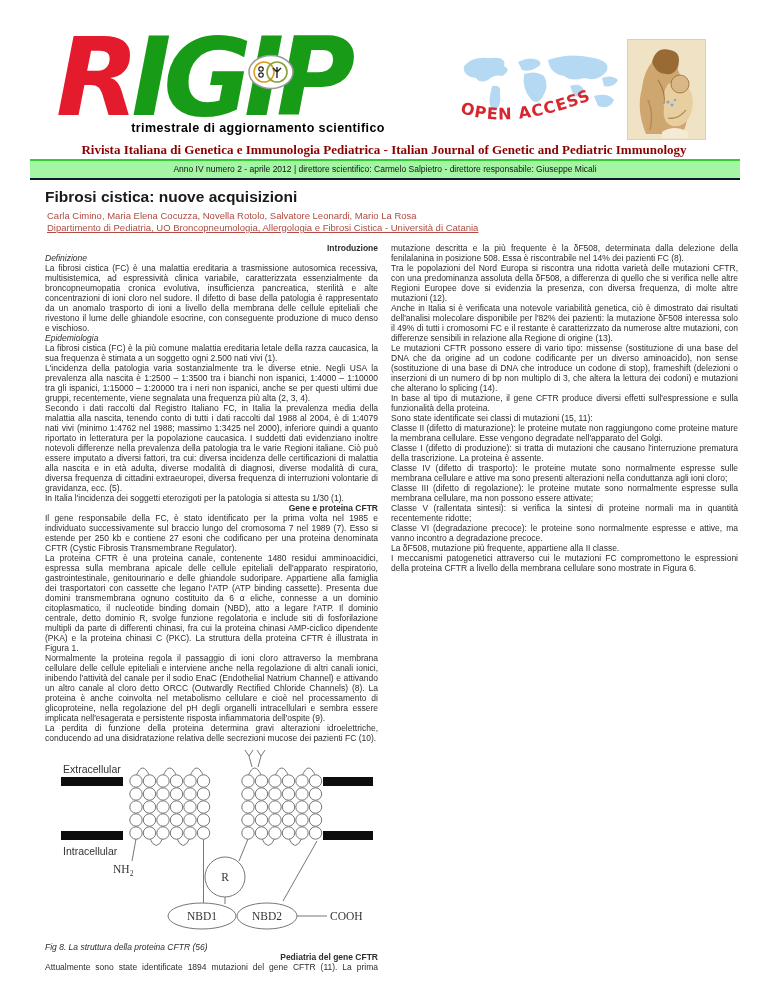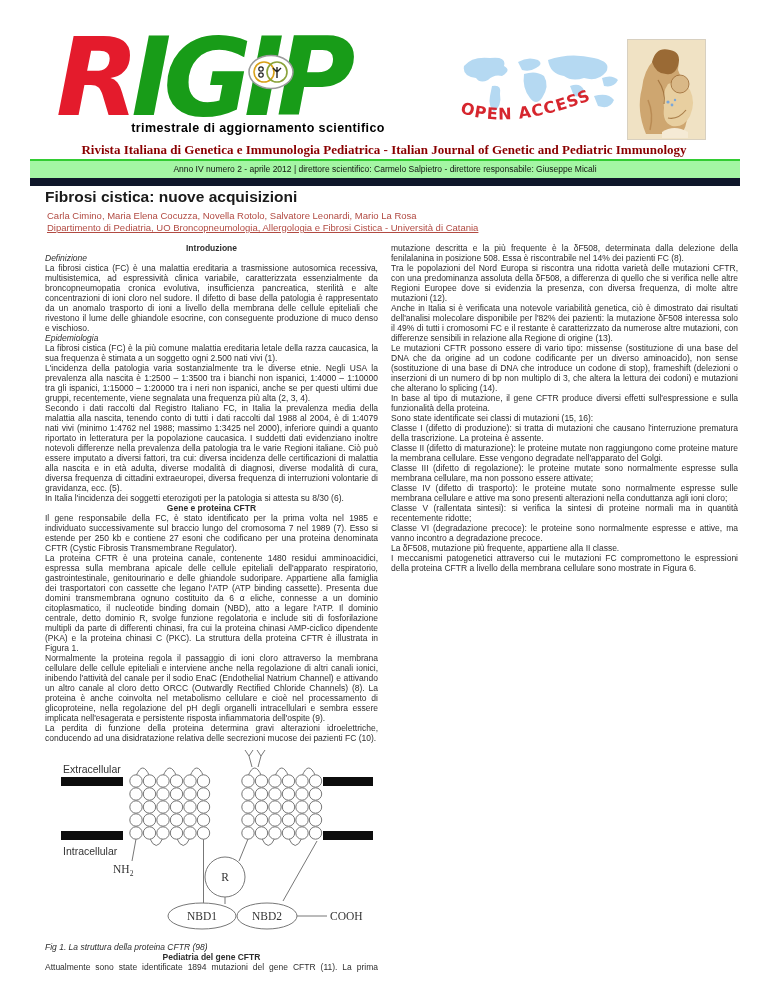--- a/index.html
+++ b/index.html
@@ -17,35 +17,35 @@
            color:#000000;font-weight:bold;font-size:12.5px;letter-spacing:.4px;}
 
   .openaccess{position:absolute;left:452px;top:48px;width:185px;height:84px;}
   .painting{position:absolute;left:627px;top:39px;width:79px;height:101px;
             border:1px solid #d8d0c0;box-sizing:border-box;}
 
   .journal-title{position:absolute;left:0;right:0;top:142px;text-align:center;
                  font-family:"Liberation Serif",serif;font-weight:bold;
                  font-size:13px;color:#8b0000;}
   .issue-bar{position:absolute;left:30px;right:28px;top:159px;height:17px;
-             background:#a4f6a4;border-top:2px solid #33cc33;border-bottom:8px solid #0f172a;
+             background:#a4f6a4;border-top:2px solid #33cc33;border-bottom:2px solid #0f172a;
              text-align:center;font-size:8.5px;line-height:17px;color:#111;}
 
   
   .art-title{position:absolute;left:45px;top:188px;font-size:15.5px;font-weight:bold;color:#1a1a1a;}
   .authors{position:absolute;left:47px;top:210px;font-size:9.5px;color:#b14a42;}
   .affiliation{position:absolute;left:47px;top:222px;font-size:9.5px;color:#b14a42;text-decoration:underline;}
 
   
   .columns{position:absolute;left:45px;top:243px;width:693px;display:flex;gap:13px;}
   .col{font-size:8.5px;line-height:10px;}
   .col.left{width:333px;}
   .col.right{width:347px;}
   .col p{margin:0;text-align:justify;}
-  .col p.h-bold{font-weight:bold;text-align:center;}
+  .col p.h-bold{font-weight:bold;text-align:right;}
   .col p.h-italic{font-style:italic;text-align:left;}
   .col p.caption{font-style:italic;text-align:left;margin-top:3px;}
   .col p.justify-last{text-align:justify;text-align-last:justify;}
 
   .fig-wrap{margin:6px 0 0 10px;}
   .figure-svg{display:block;}
   .figure-svg .wire{fill:none;stroke:#777;stroke-width:1;}
   .figure-svg .bead{fill:#ffffff;stroke:#777;stroke-width:1;}
   .figure-svg .bar{fill:#0d0d0d;}
   .figure-svg .lbl{font-family:"Liberation Sans",sans-serif;font-size:10.5px;fill:#333;}
@@ -122,21 +122,21 @@
   <div class="columns">
 
     <div class="col left">
       <p class="h-bold">Introduzione</p>
       <p class="h-italic">Definizione</p>
       <p>La fibrosi cistica (FC) è una malattia ereditaria a trasmissione autosomica recessiva, multisistemica, ad espressività clinica variabile, caratterizzata essenzialmente da broncopneumopatia cronica evolutiva, insufficienza pancreatica, sterilità e alte concentrazioni di ioni cloro nel sudore. Il difetto di base della patologia è rappresentato da un anomalo trasporto di ioni a livello della membrana delle cellule epiteliali che rivestono il lume delle ghiandole esocrine, con conseguente produzione di muco denso e vischioso.</p>
       <p class="h-italic">Epidemiologia</p>
       <p>La fibrosi cistica (FC) è la più comune malattia ereditaria letale della razza caucasica, la sua frequenza è stimata a un soggetto ogni 2.500 nati vivi (1).</p>
       <p>L'incidenza della patologia varia sostanzialmente tra le diverse etnie. Negli USA la prevalenza alla nascita è 1:2500 – 1:3500 tra i bianchi non ispanici, 1:4000 – 1:10000 tra gli ispanici, 1:15000 – 1:20000 tra i neri non ispanici, anche se per questi ultimi due gruppi, recentemente, viene segnalata una frequenza più alta (2, 3, 4).</p>
       <p>Secondo i dati raccolti dal Registro Italiano FC, in Italia la prevalenza media della malattia alla nascita, tenendo conto di tutti i dati raccolti dal 1988 al 2004, è di 1:4079 nati vivi (minimo 1:4762 nel 1988; massimo 1:3425 nel 2000), inferiore quindi a quanto riportato in letteratura per la popolazione caucasica. I suddetti dati evidenziano inoltre notevoli differenze nella prevalenza della patologia tra le varie Regioni italiane. Ciò può essere imputato a diversi fattori, tra cui: diversa incidenza delle certificazioni di malattia alla nascita e in età adulta, diverse modalità di diagnosi, diverse modalità di cura, diversa frequenza di cittadini extraeuropei, diversa frequenza di interruzioni volontarie di gravidanza, ecc. (5).</p>
-      <p>In Italia l'incidenza dei soggetti eterozigoti per la patologia si attesta su 8/30 (6).</p>
+      <p>In Italia l'incidenza dei soggetti eterozigoti per la patologia si attesta su 1/30 (1).</p>
       <p class="h-bold">Gene e proteina CFTR</p>
       <p>Il gene responsabile della FC, è stato identificato per la prima volta nel 1985 e individuato successivamente sul braccio lungo del cromosoma 7 nel 1989 (7). Esso si estende per 250 kb e contiene 27 esoni che codificano per una proteina denominata CFTR (Cystic Fibrosis Transmembrane Regulator).</p>
       <p>La proteina CFTR è una proteina canale, contenente 1480 residui amminoacidici, espressa sulla membrana apicale delle cellule epiteliali dell'apparato respiratorio, gastrointestinale, genitourinario e delle ghiandole sudoripare. Appartiene alla famiglia dei trasportatori con cassette che legano l'ATP (ATP binding cassette). Presenta due domini transmembrana ognuno costituito da 6 α eliche, connesse a un dominio citoplasmatico, il nucleotide binding domain (NBD), atto a legare l'ATP. Il dominio centrale, detto dominio R, svolge funzione regolatoria e include siti di fosforilazione multipli da parte di differenti chinasi, fra cui la proteina chinasi AMP-ciclico dipendente (PKA) e la proteina chinasi C (PKC). La struttura della proteina CFTR è illustrata in Figura 1.</p>
       <p>Normalmente la proteina regola il passaggio di ioni cloro attraverso la membrana cellulare delle cellule epiteliali e interviene anche nella regolazione di altri canali ionici, inibendo l'attività del canale per il sodio EnaC (Endothelial Natrium Channel) e attivando un altro canale al cloro detto ORCC (Outwardly Rectified Chloride Channels) (8). La proteina è anche coinvolta nel metabolismo cellulare e cioè nel processamento di glicoproteine, nella regolazione del pH degli organelli intracellulari e sembra essere implicata nell'esagerata e persistente risposta infiammatoria dell'ospite (9).</p>
       <p>La perdita di funzione della proteina determina gravi alterazioni idroelettriche, conducendo ad una disidratazione relativa delle secrezioni mucose dei pazienti FC (10).</p>
 
       <div class="fig-wrap">
         <svg class="figure-svg" width="322" height="190" viewBox="0 0 322 190">
 
           <rect class="bar" x="6" y="28" width="62" height="9"></rect>
@@ -258,36 +258,36 @@
           <text class="ser" x="170" y="132" text-anchor="middle">R</text>
 
           <ellipse class="bead" cx="147" cy="167" rx="34" ry="13"></ellipse>
           <ellipse class="bead" cx="212" cy="167" rx="30" ry="13"></ellipse>
           <text class="ser" x="147" y="171" text-anchor="middle">NBD1</text>
           <text class="ser" x="212" y="171" text-anchor="middle">NBD2</text>
           <text class="ser" x="275" y="171">COOH</text>
         </svg>
       </div>
 
-      <p class="caption">Fig 1. La struttura della proteina CFTR (98)</p>
+      <p class="caption">Fig 8. La struttura della proteina CFTR (56)</p>
       <p class="h-bold">Pediatria del gene CFTR</p>
       <p class="justify-last">Attualmente sono state identificate 1894 mutazioni del gene CFTR (11). La prima</p>
     </div>
 
     <div class="col right">
       <p>mutazione descritta e la più frequente è la δF508, determinata dalla delezione della fenilalanina in posizione 508. Essa è riscontrabile nel 14% dei pazienti FC (8).</p>
       <p>Tra le popolazioni del Nord Europa si riscontra una ridotta varietà delle mutazioni CFTR, con una predominanza assoluta della δF508, a differenza di quello che si verifica nelle altre Regioni Europee dove si evidenzia la presenza, con diversa frequenza, di molte altre mutazioni (12).</p>
       <p>Anche in Italia si è verificata una notevole variabilità genetica, ciò è dimostrato dai risultati dell'analisi molecolare disponibile per l'82% dei pazienti: la mutazione δF508 interessa solo il 49% di tutti i cromosomi FC e il restante è caratterizzato da numerose altre mutazioni, con differenze sensibili in relazione alla Regione di origine (13).</p>
       <p>Le mutazioni CFTR possono essere di vario tipo: missense (sostituzione di una base del DNA che da origine ad un codone codificante per un diverso aminoacido), non sense (sostituzione di una base di DNA che introduce un codone di stop), frameshift (delezioni o inserzioni di un numero di bp non multiplo di 3, che altera la lettura dei codoni) e mutazioni che alterano lo splicing (14).</p>
       <p>In base al tipo di mutazione, il gene CFTR produce diversi effetti sull'espressione e sulla funzionalità della proteina.</p>
-      <p>Sono state identificate sei classi di mutazioni (15, 16):</p>
+      <p>Sono state identificate sei classi di mutazioni (15, 11):</p>
+      <p>Classe II (difetto di maturazione): le proteine mutate non raggiungono come proteine mature la membrana cellulare. Esse vengono degradate nell'apparato del Golgi.</p>
       <p>Classe I (difetto di produzione): si tratta di mutazioni che causano l'interruzione prematura della trascrizione. La proteina è assente.</p>
-      <p>Classe II (difetto di maturazione): le proteine mutate non raggiungono come proteine mature la membrana cellulare. Esse vengono degradate nell'apparato del Golgi.</p>
+      <p>Classe IV (difetto di trasporto): le proteine mutate sono normalmente espresse sulle membrana cellulare e attive ma sono presenti alterazioni nella conduttanza agli ioni cloro;</p>
       <p>Classe III (difetto di regolazione): le proteine mutate sono normalmente espresse sulla membrana cellulare, ma non possono essere attivate;</p>
-      <p>Classe IV (difetto di trasporto): le proteine mutate sono normalmente espresse sulle membrana cellulare e attive ma sono presenti alterazioni nella conduttanza agli ioni cloro;</p>
       <p>Classe V (rallentata sintesi): si verifica la sintesi di proteine normali ma in quantità recentemente ridotte;</p>
       <p>Classe VI (degradazione precoce): le proteine sono normalmente espresse e attive, ma vanno incontro a degradazione precoce.</p>
       <p>La δF508, mutazione più frequente, appartiene alla II classe.</p>
       <p>I meccanismi patogenetici attraverso cui le mutazioni FC compromettono le espressioni della proteina CFTR a livello della membrana cellulare sono mostrate in Figura 6.</p>
     </div>
 
   </div>
 </div>
 
 </body></html>

